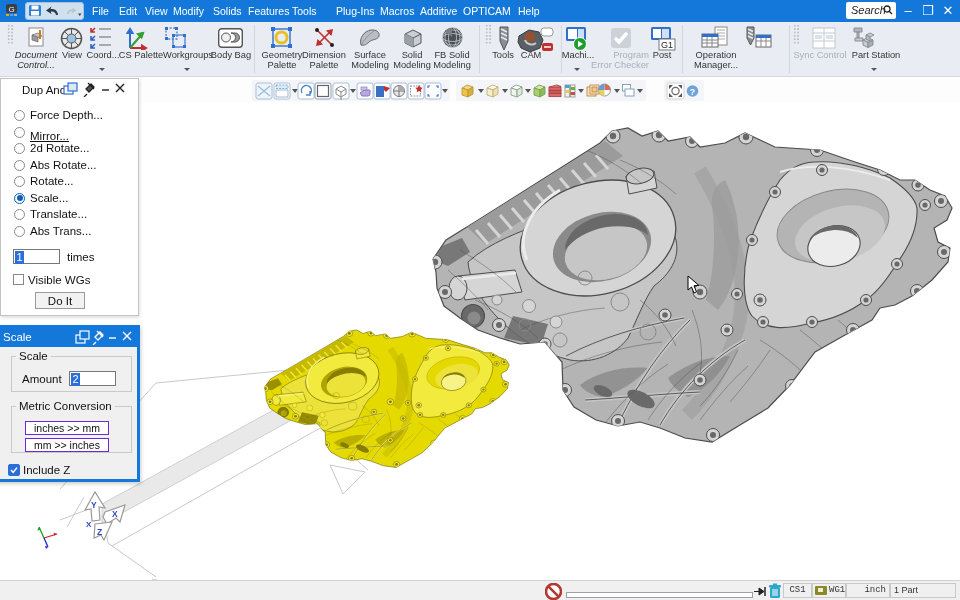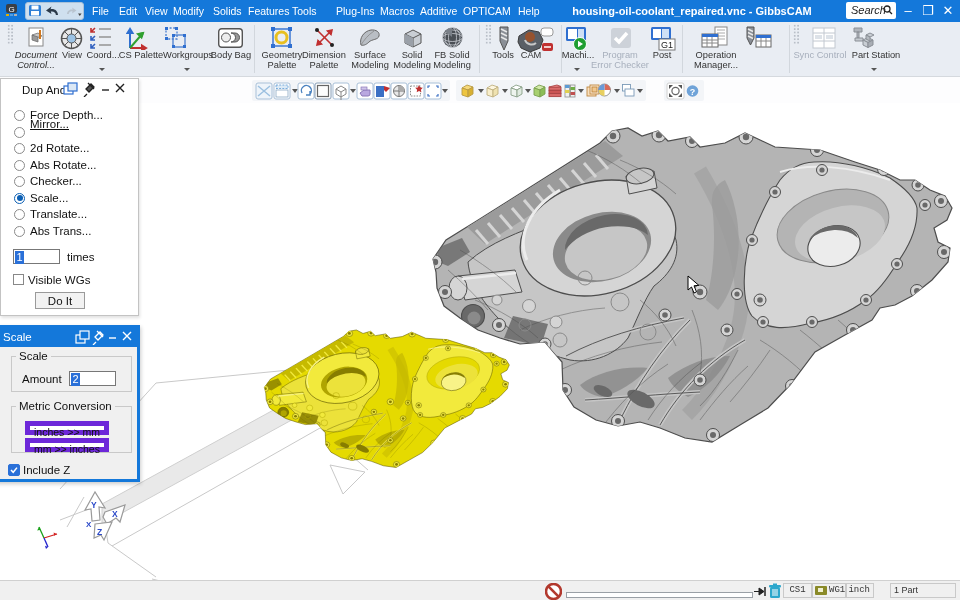--- a/index.html
+++ b/index.html
@@ -36,21 +36,21 @@
 #dupnum{position:absolute;left:12px;top:170px;width:47px;height:15px;border:1px solid #777;background:#fff;font-size:11px;}
 #dupnum i{position:absolute;left:1px;top:1px;width:9px;height:12.5px;background:#2a70d8;color:#fff;font-style:normal;text-align:center;line-height:13px;}
 #vwg{position:absolute;left:12px;top:195px;width:11px;height:11px;border:1px solid #888;background:#fff;}
 #doit{position:absolute;left:34px;top:213px;width:50px;height:17px;border:1px solid #9a9a9a;background:#f2f2f2;font-size:11.5px;text-align:center;line-height:16px;color:#111;}
 
 #scalewin{position:absolute;left:-8px;top:325px;width:148px;height:157px;border:3px solid #1478da;background:#f0f0f0;box-shadow:1px 2px 4px rgba(0,0,0,.2);z-index:6;}
 #scalewin .tbar{position:absolute;left:0;top:0;width:142px;height:19px;background:#1478da;color:#fff;}
 #scalewin .tbar .t{position:absolute;left:8px;top:3px;font-size:11.5px;}
 .grp{position:absolute;border:1px solid #c9c9c9;}
 .grplbl{position:absolute;font-size:11.5px;color:#111;background:#f0f0f0;padding:0 3px;}
-.sbtn{position:absolute;left:30px;width:84px;height:14px;background:#fff;border:5px solid #6d28d9;font-size:10.5px;text-align:center;line-height:13px;color:#111;}
+.sbtn{position:absolute;left:30px;width:84px;height:14px;background:#fff;border:1px solid #6d28d9;font-size:10.5px;text-align:center;line-height:13px;color:#111;}
 
 #status{position:absolute;left:0;top:580px;width:960px;height:20px;background:#f0f0f0;border-top:1px solid #d0d0d0;font-size:9px;color:#333;}
 .scell{position:absolute;top:2px;height:15px;border:1px solid #c9c9c9;background:#f0f0f0;}
 </style>
 </head>
 <body>
 <div id="app">
 
 <svg id="vp" viewBox="0 0 960 600">
   <rect x="0" y="77" width="960" height="503" fill="#ffffff"></rect>
@@ -314,21 +314,20 @@
   <div class="menu" style="left:145px;">View</div>
   <div class="menu" style="left:173px;">Modify</div>
   <div class="menu" style="left:213px;">Solids</div>
   <div class="menu" style="left:248px;">Features</div>
   <div class="menu" style="left:292px;">Tools</div>
   <div class="menu" style="left:336px;">Plug-Ins</div>
   <div class="menu" style="left:380px;">Macros</div>
   <div class="menu" style="left:420px;">Additive</div>
   <div class="menu" style="left:463px;">OPTICAM</div>
   <div class="menu" style="left:518px;">Help</div>
-  <div id="wtitle">housing-oil-coolant_repaired.vnc - GibbsCAM</div>
   <div id="search">Search <svg width="10" height="10" viewBox="0 0 10 10" style="position:absolute;right:3px;top:3px;">
           <circle cx="4" cy="4" r="3" fill="none" stroke="#222" stroke-width="1.3"></circle>
           <line x1="6.2" y1="6.2" x2="9" y2="9" stroke="#222" stroke-width="1.3"></line>
         </svg></div>
   <div class="winbtn" style="left:898px;">–</div>
   <div class="winbtn" style="left:918px;">❐</div>
   <div class="winbtn" style="left:938px;">✕</div>
 </div>
 
 <div id="ribbon">
@@ -482,21 +481,21 @@
         <rect x="1" y="1" width="20" height="13" rx="1.5" fill="#2f6fd0"></rect>
         <rect x="3" y="3" width="8" height="9" fill="#fff"></rect>
         <rect x="12" y="3" width="7" height="9" fill="#cfe0f5"></rect>
         <rect x="9" y="13" width="16" height="11" fill="#fff" stroke="#777"></rect>
         <text x="17" y="22" font-size="9" text-anchor="middle" fill="#222" font-family="Liberation Sans">G1</text>
       </svg>
   <div class="rlabel" style="left:503px;">Tools</div>
   <div class="rlabel" style="left:531px;text-align:right;">CAM</div>
   <div class="rlabel" style="left:578px;">Machi...</div>
   <div class="caret" style="left:574px;top:46px;"></div>
-  <div class="rlabel dis" style="left:620px;">Program<br>Error Checker</div>
+  <div class="rlabel dis" style="left:620px;text-align:right;">Program<br>Error Checker</div>
   <div class="rlabel" style="left:662px;">Post</div>
   <div class="rsep" style="left:682px;"></div>
 
   <svg class="ricon" style="left:701px;top:4px;" width="28" height="27" viewBox="0 0 28 27">
         <rect x="14" y="1" width="12" height="18" fill="#fff" stroke="#888"></rect>
         <path d="M16,4 l8,0 M16,7 l8,0 M16,10 l8,0 M16,13 l8,0" stroke="#aaa"></path>
         <rect x="1" y="8" width="16" height="13" fill="#fff" stroke="#666"></rect>
         <rect x="1" y="8" width="16" height="3" fill="#2f6fd0"></rect>
         <path d="M1,14 l16,0 M1,17 l16,0 M6,11 l0,10 M11,11 l0,10" stroke="#888" fill="none"></path>
       </svg>
@@ -653,27 +652,27 @@
   <svg style="position:absolute;left:62px;top:3px;" width="78" height="15" viewBox="0 0 78 15">
     <rect x="1" y="4" width="9" height="8" fill="#fff" stroke="#2f6fd0" stroke-width="1.2"></rect>
     <rect x="5" y="1" width="9" height="8" fill="#dce8f5" stroke="#2f6fd0" stroke-width="1.2"></rect>
     <path d="M25,1 l6,6 M23,7 l5,-5 l3,3 l-5,5 Z M24,12 l-3,3" stroke="#222" stroke-width="1.3" fill="#555"></path>
     <line x1="39" y1="8" x2="46" y2="8" stroke="#222" stroke-width="1.4"></line>
     <path d="M53,2 l8,8 M61,2 l-8,8" stroke="#222" stroke-width="1.4"></path>
   </svg>
   <div class="radio" style="top:31px;"></div>
       <div class="rlbl" style="top:30px;">Force Depth...</div>
   <div class="radio" style="top:47.5px;"></div>
-      <div class="rlbl" style="top:39px;text-decoration:underline;">Mirror...</div>
+      <div class="rlbl" style="top:51px;text-decoration:underline;">Mirror...</div>
   <div class="radio" style="top:64px;"></div>
       <div class="rlbl" style="top:63px;">2d Rotate...</div>
   <div class="radio" style="top:80.5px;"></div>
       <div class="rlbl" style="top:79.5px;">Abs Rotate...</div>
   <div class="radio" style="top:97px;"></div>
-      <div class="rlbl" style="top:96px;">Checker...</div>
+      <div class="rlbl" style="top:96px;">Rotate...</div>
   <div class="radio sel" style="top:113.5px;"></div>
       <div class="rlbl" style="top:112.5px;">Scale...</div>
   <div class="radio" style="top:130px;"></div>
       <div class="rlbl" style="top:129px;">Translate...</div>
   <div class="radio" style="top:146.5px;"></div>
       <div class="rlbl" style="top:145.5px;">Abs Trans...</div>
   <div id="dupnum">
         <i>1</i>
       </div>
   <div class="rlbl" style="left:66px;top:172px;">times</div>
@@ -730,17 +729,17 @@
           <line x1="7" y1="6" x2="7" y2="13"></line>
           <line x1="9" y1="6" x2="9" y2="13"></line>
         </g>
       </svg>
   <div class="scell" style="left:783px;width:29px;text-align:center;line-height:13px;font-family:'Liberation Mono',monospace;">CS1</div>
   <div class="scell" style="left:812px;width:34px;line-height:13px;">
     <span style="position:absolute;left:2px;top:2px;width:12px;height:9px;background:#8a8a28;border-radius:1px;"></span>
     <span style="position:absolute;left:5px;top:4px;width:5px;height:4px;background:#f0f0d0;"></span>
     <span style="position:absolute;left:16px;font-family:'Liberation Mono',monospace;">WG1</span>
   </div>
-  <div class="scell" style="left:846px;width:28px;text-align:right;line-height:13px;padding-right:3px;font-family:'Liberation Mono',monospace;">inch</div>
+  <div class="scell" style="left:846px;width:44px;text-align:right;line-height:13px;padding-right:3px;font-family:'Liberation Mono',monospace;">inch</div>
   <div class="scell" style="left:890px;width:66px;line-height:13px;padding-left:3px;">1 Part</div>
 </div>
 
 </div>
 
 </body></html>

